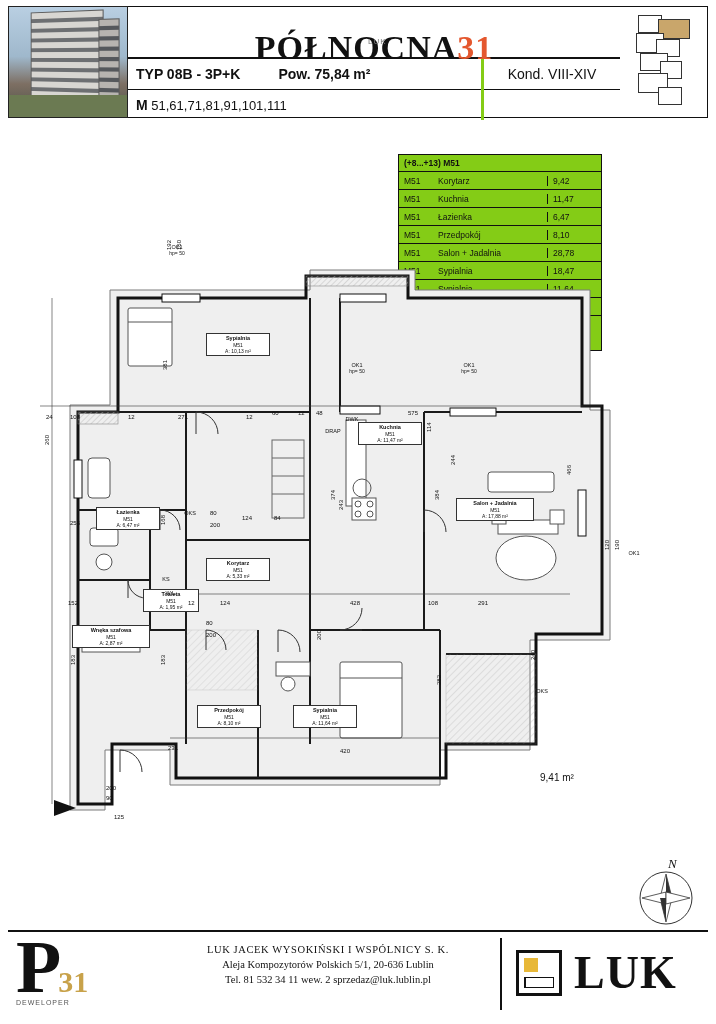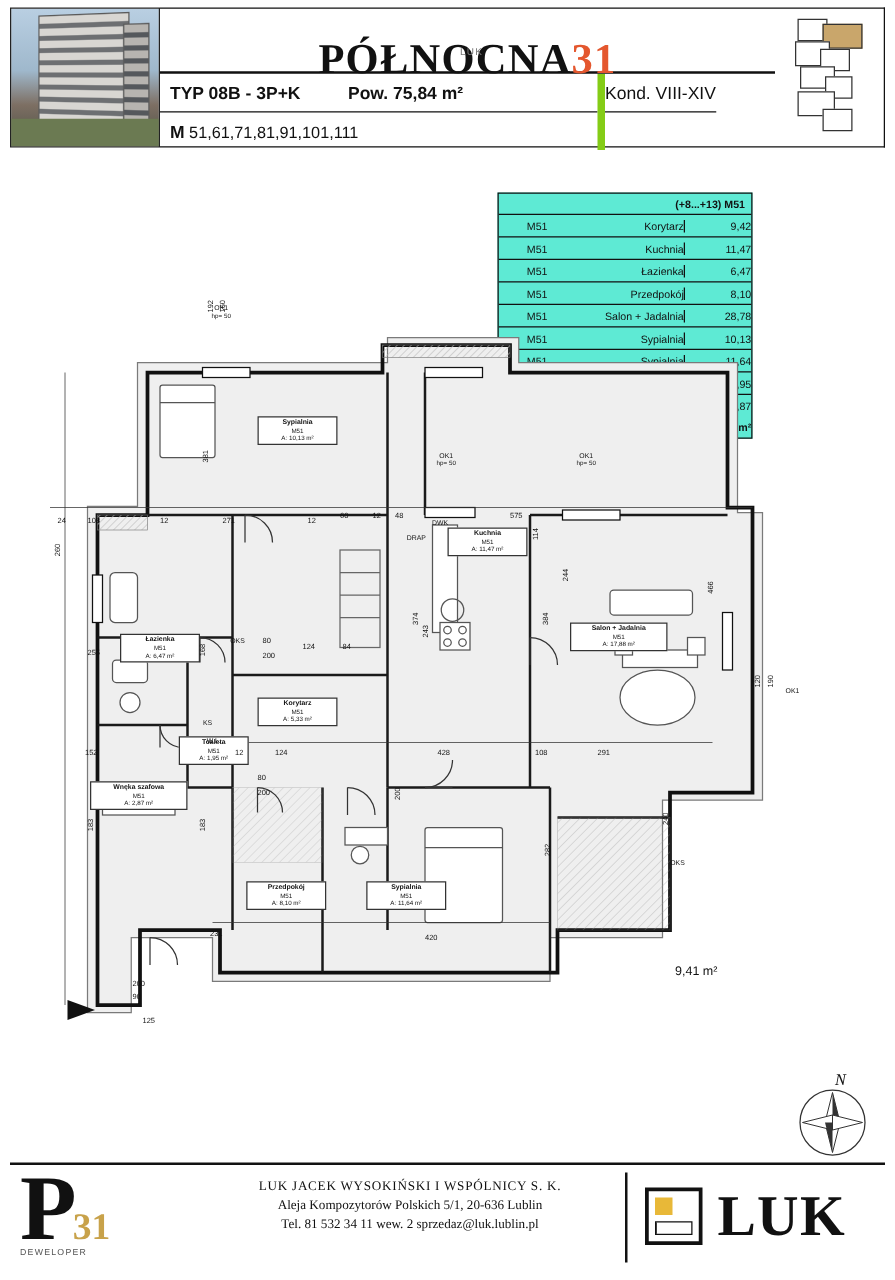--- a/index.html
+++ b/index.html
@@ -65,21 +65,21 @@
   .hdr-info { flex:1; display:flex; }
   .hdr-left { flex:1; display:flex; flex-direction:column; }
   .hdr-row1, .hdr-row2 { display:flex; align-items:center; padding-left:8px; }
   .hdr-row1 { height:30px; border-bottom:1px solid #111; }
   .hdr-row2 { height:30px; }
   .typ { font-size:14px; font-weight:bold; }
   .pow { font-size:14px; font-weight:bold; margin-left:38px; }
   .mlist { font-size:13px; }
   .mlist b { font-size:14px; }
   .hdr-right {
-    width:136px; border-left:6px solid #84cc16; display:flex; 
+    width:136px; border-left:3px solid #84cc16; display:flex; flex-direction:column;
   }
   .kond {
     height:30px; border-bottom:1px solid #111;
     display:flex; align-items:center; justify-content:center;
     font-size:14px;
   }
   .skala {
     height:30px; display:flex; align-items:center; justify-content:center;
     font-size:14px;
   }
@@ -90,21 +90,21 @@
   .key-shape{
     position:absolute; left:14px; top:8px; width:56px; height:94px;
   }
   .key-shape .blk{ position:absolute; border:1px solid #333; background:#fff; }
   .key-hi { background:#c9a66b !important; }
 
   
   .roomtable {
     position:absolute; left:398px; top:154px; width:204px;
     border:1px solid #111; box-sizing:border-box;
-    font-size:8.5px; background:#5eead4;text-align:right;
+    font-size:8.5px; background:#84cc16;
   }
   .rt-head {
     padding:3px 5px; border-bottom:1px solid #111; font-weight:bold; font-size:8.5px;
   }
   .rt-row { display:flex; border-bottom:1px solid #111; height:17px; align-items:center; }
   .rt-row:last-child { border-bottom:none; }
   .rt-c1 { width:34px; padding-left:5px; }
   .rt-c2 { flex:1; }
   .rt-c3 { width:54px; border-left:1px solid #111; padding-left:5px; box-sizing:border-box; }
   .rt-total { justify-content:flex-end; font-weight:bold; }
@@ -226,21 +226,21 @@
           <div class="rt-c3">8,10</div>
         </div>
         <div class="rt-row">
           <div class="rt-c1">M51</div>
           <div class="rt-c2">Salon + Jadalnia</div>
           <div class="rt-c3">28,78</div>
         </div>
         <div class="rt-row">
           <div class="rt-c1">M51</div>
           <div class="rt-c2">Sypialnia</div>
-          <div class="rt-c3">10,13</div>
+          <div class="rt-c3">18,47</div>
         </div>
         <div class="rt-row">
           <div class="rt-c1">M51</div>
           <div class="rt-c2">Sypialnia</div>
           <div class="rt-c3">11,64</div>
         </div>
         <div class="rt-row">
           <div class="rt-c1">M51</div>
           <div class="rt-c2">Toaleta</div>
           <div class="rt-c3">1,95</div>

